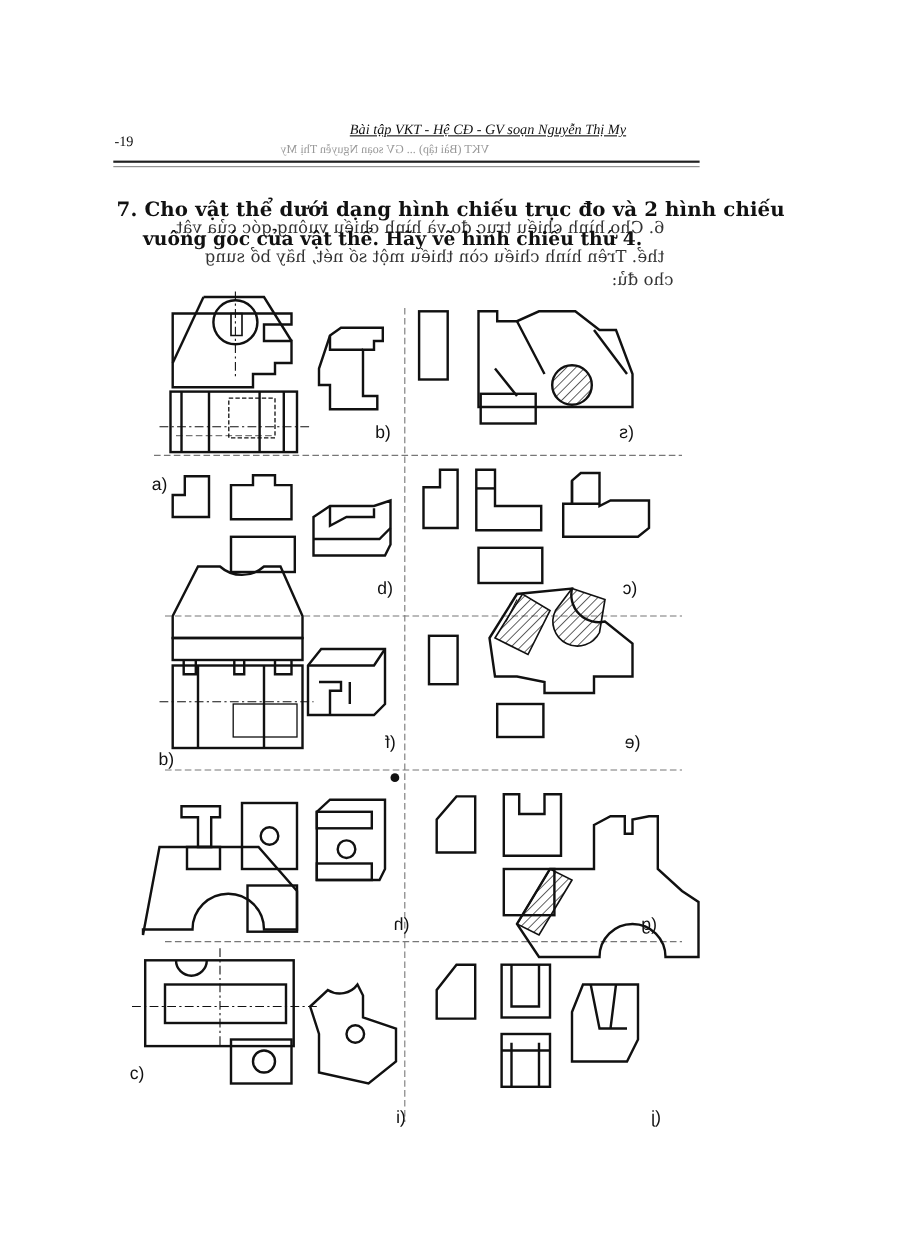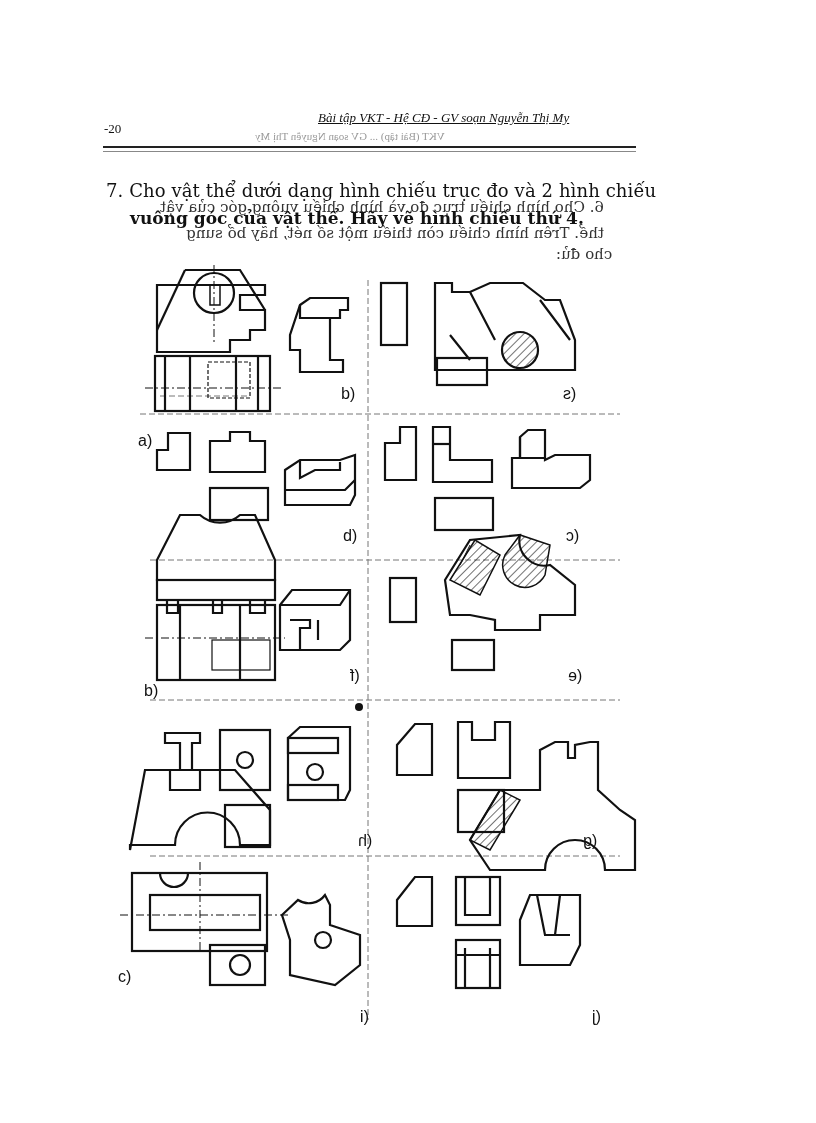--- a/index.html
+++ b/index.html
@@ -3,35 +3,35 @@
 <meta charset="utf-8">
 <style>
   html,body{margin:0;padding:0;background:#fff;}
   body{width:816px;height:1123px;position:relative;overflow:hidden;font-family:"DejaVu Serif","Liberation Serif",serif;color:#111;}
   .abs{position:absolute;}
   .hdr-page{left:104px;top:121px;font-size:13px;font-family:"Liberation Serif",serif;}
   .hdr-title{left:318px;top:110px;font-size:13px;font-style:italic;font-family:"Liberation Serif",serif;text-decoration:underline;white-space:nowrap;}
   .hdr-ghost{left:255px;top:130px;font-size:11px;color:#999;white-space:nowrap;transform:scaleX(-1);font-family:"Liberation Serif",serif;}
   .hdr-rule{left:103px;top:146px;width:533px;height:2px;background:#222;}
   .hdr-rule2{left:103px;top:151px;width:533px;height:1px;background:#888;}
-  .q-line{left:106px;font-size:18px;white-space:nowrap;font-family:"DejaVu Serif",serif;}
+  .q-line{left:106px;font-size:18px;white-space:nowrap;font-family:"DejaVu Serif",serif;font-weight:bold;}
   .q1{top:180px;letter-spacing:0.1px;}
   .q2{top:208px;left:130px;font-weight:bold;font-size:17px;}
   .ghost{color:#333;font-size:15px;transform:scaleX(-1);white-space:nowrap;font-family:"DejaVu Serif",serif;}
   .g1{left:106px;top:198px;width:498px;text-align:left;}
   .g2{left:106px;top:224px;width:498px;}
   .g3{left:556px;top:245px;}
   .lab{font-family:"Liberation Sans",sans-serif;font-size:16px;}
   .mir{transform:scaleX(-1);display:inline-block;}
   svg{position:absolute;left:0;top:0;}
 </style>
 </head>
 <body>
 
-<div class="abs hdr-page">-20</div>
+<div class="abs hdr-page">-19</div>
 <div class="abs hdr-ghost">VKT (Bài tập) ... GV soạn Nguyễn Thị My</div>
 <div class="abs hdr-title">Bài tập VKT - Hệ CĐ - GV soạn Nguyễn Thị My</div>
 <div class="abs hdr-rule"></div>
 <div class="abs hdr-rule2"></div>
 
 <div class="abs ghost g1">6. Cho hình chiếu trục đo và hình chiếu vuông góc của vật</div>
 <div class="abs ghost g2">thể. Trên hình chiếu còn thiếu một số nét, hãy bổ sung</div>
 <div class="abs ghost g3">cho đủ:</div>
 <div class="abs q-line q1">7. Cho vật thể dưới dạng hình chiếu trục đo và 2 hình chiếu</div>
 <div class="abs q-line q2">vuông góc của vật thể. Hãy vẽ hình chiếu thứ 4.</div>

